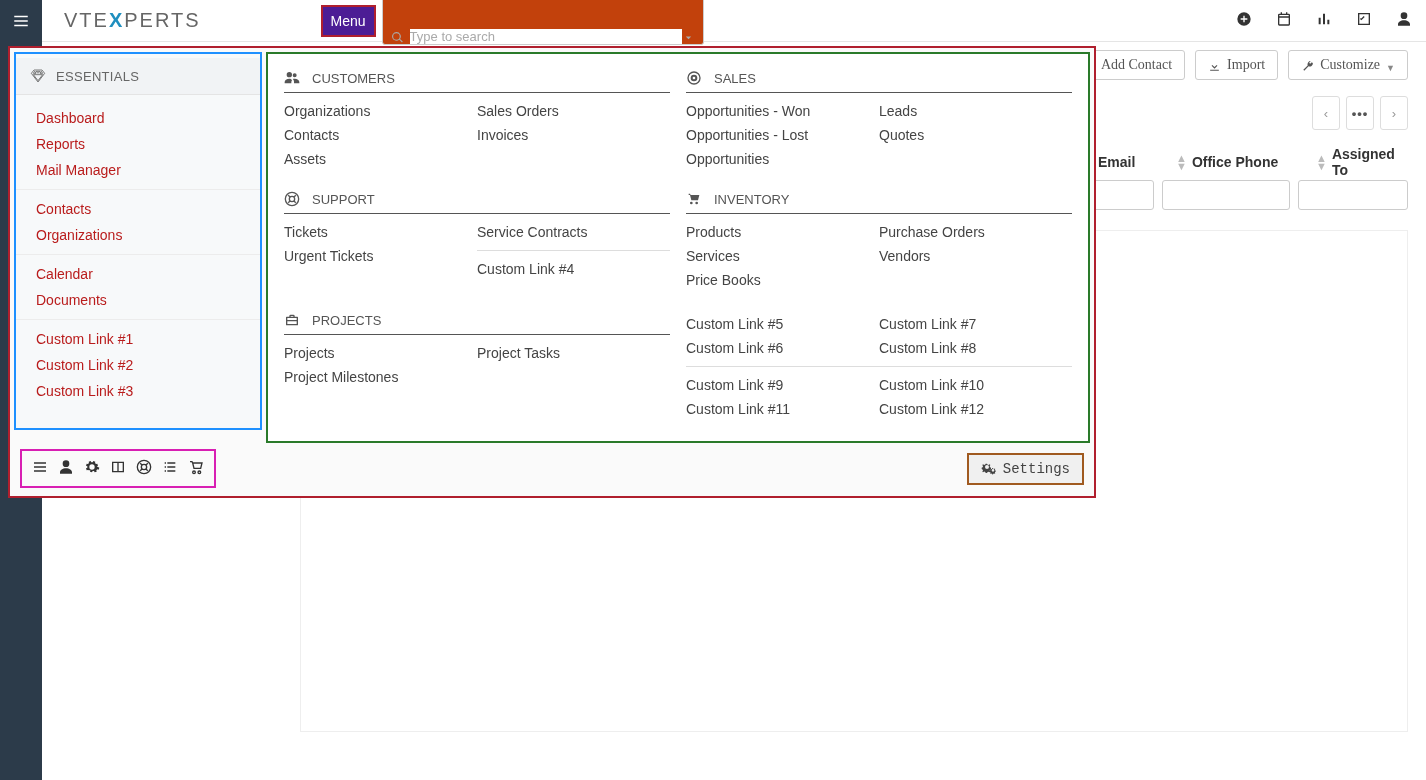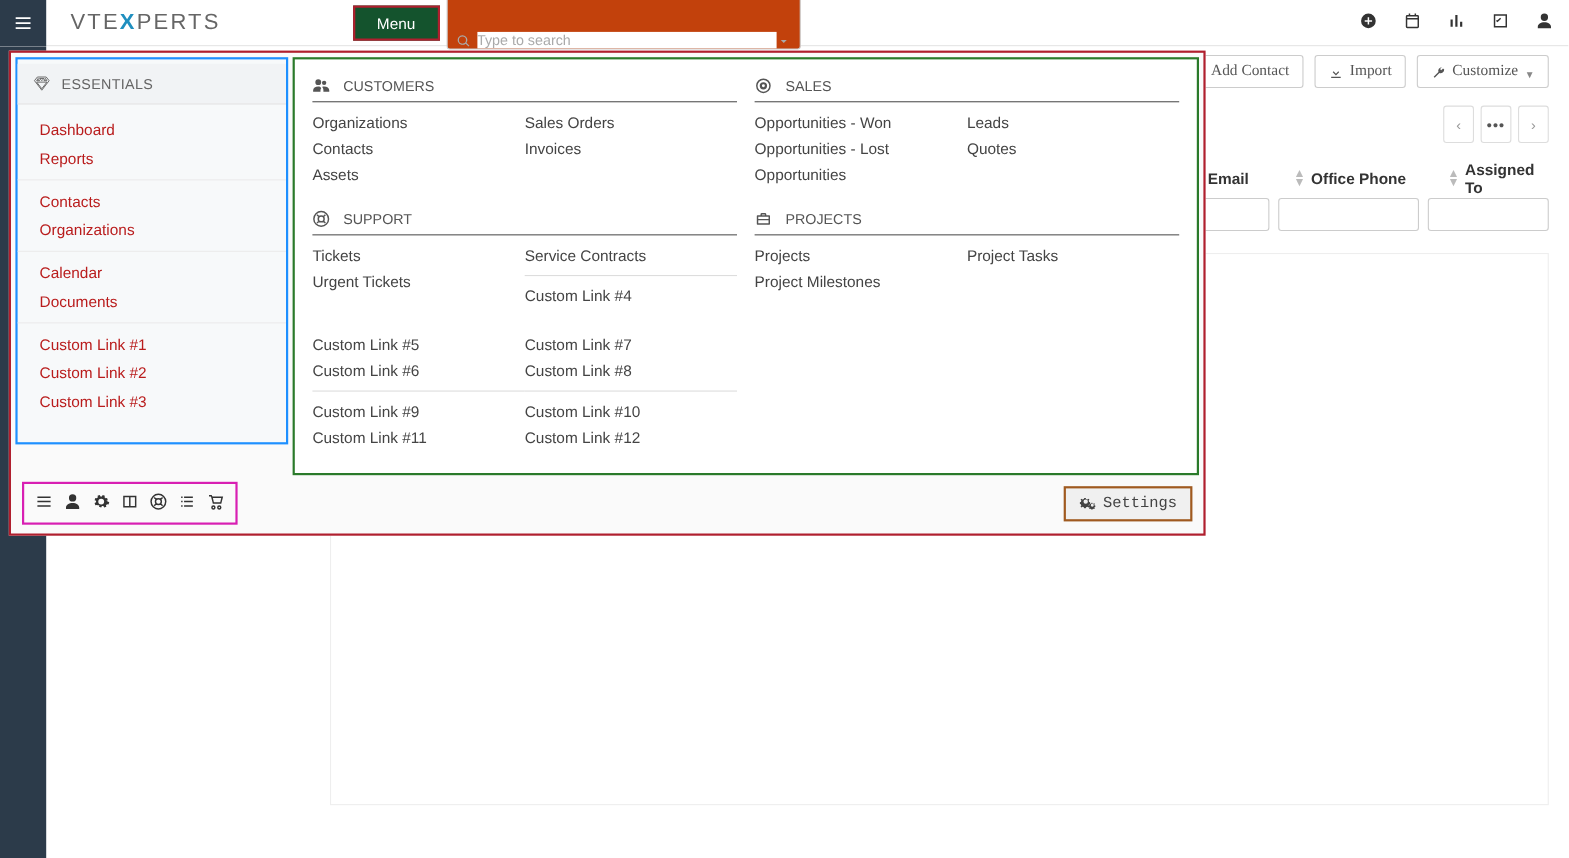--- a/index.html
+++ b/index.html
@@ -37,24 +37,24 @@
     font-size: 20px;
     font-weight: 400;
     letter-spacing: 2px;
     color: #666;
     margin-left: 22px;
     white-space: nowrap;
   }
   .logo .x { color: #1f8fbf; font-weight: 600; }
   .menu-btn {
     margin-left: 120px;
-    background: #14532d;
+    background: #4c1d95;
     color: #fff;
     border: 2px solid #b01f2e;
-    padding: 6px 20px;
+    padding: 6px 8px;
     font-size: 14px;
     cursor: pointer;
   }
   .searchbox {
     margin-left: 6px;
     width: 322px;
     height: 48px;
     border: 1px solid #ccc;
     border-radius: 3px;
     display: flex;
@@ -499,20 +499,21 @@
     <div class="essentials-panel">
       <div class="section-title">
         <svg class="icon">
             <use href="#i-gem"></use>
           </svg>
         <span>ESSENTIALS</span>
       </div>
       <div class="group">
         <a>Dashboard</a>
         <a>Reports</a>
+        <a>Mail Manager</a>
       </div>
       <div class="group">
         <a>Contacts</a>
         <a>Organizations</a>
       </div>
       <div class="group">
         <a>Calendar</a>
         <a>Documents</a>
       </div>
       <div class="group">
@@ -577,20 +578,39 @@
             <a>Urgent Tickets</a>
           </div>
           <div class="c">
             <a>Service Contracts</a>
             <div class="subdivider"></div>
             <a>Custom Link #4</a>
           </div>
         </div>
       </div>
 
+      <div class="menu-section">
+        <div class="mheader">
+            <svg class="icon">
+              <use href="#i-trolley"></use>
+            </svg>
+            <span>INVENTORY</span>
+          </div>
+        <div class="cols">
+          <div class="c">
+            <a>Products</a>
+            <a>Services</a>
+            <a>Price Books</a>
+          </div>
+          <div class="c">
+            <a>Purchase Orders</a>
+            <a>Vendors</a>
+          </div>
+        </div>
+      </div>
 
       <div class="menu-section">
         <div class="mheader">
             <svg class="icon">
               <use href="#i-briefcase"></use>
             </svg>
             <span>PROJECTS</span>
           </div>
         <div class="cols">
           <div class="c">

